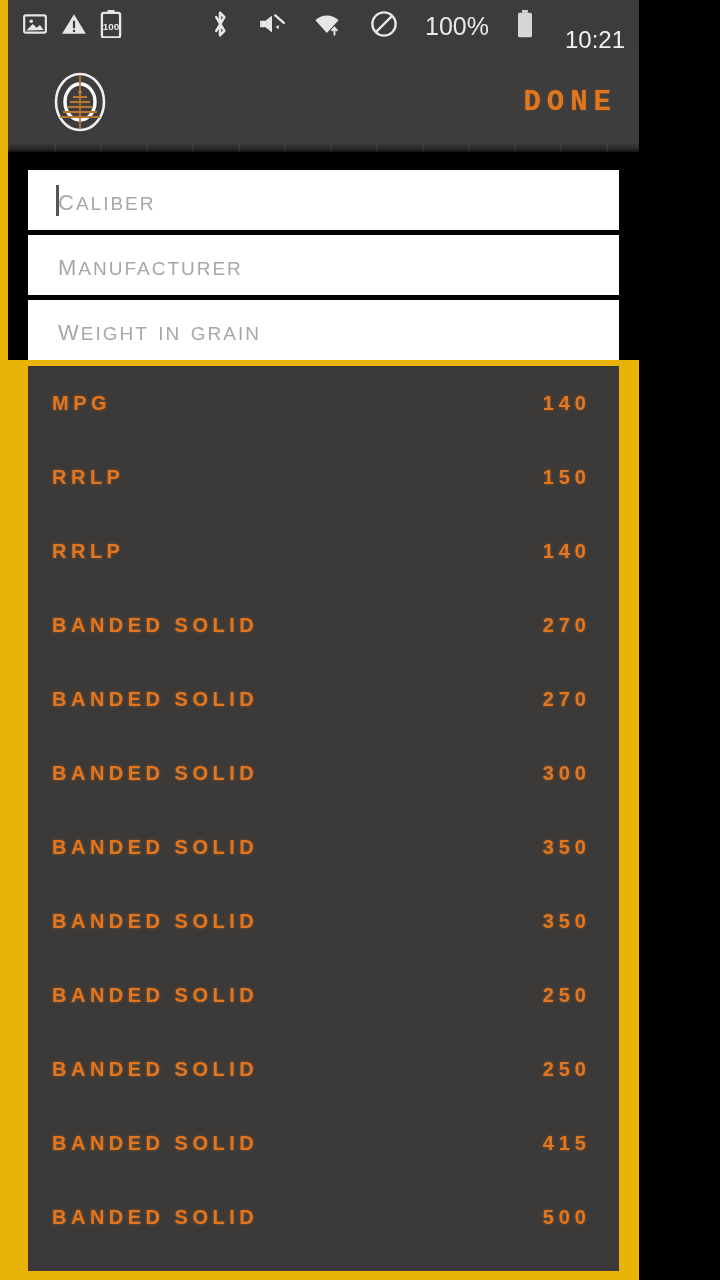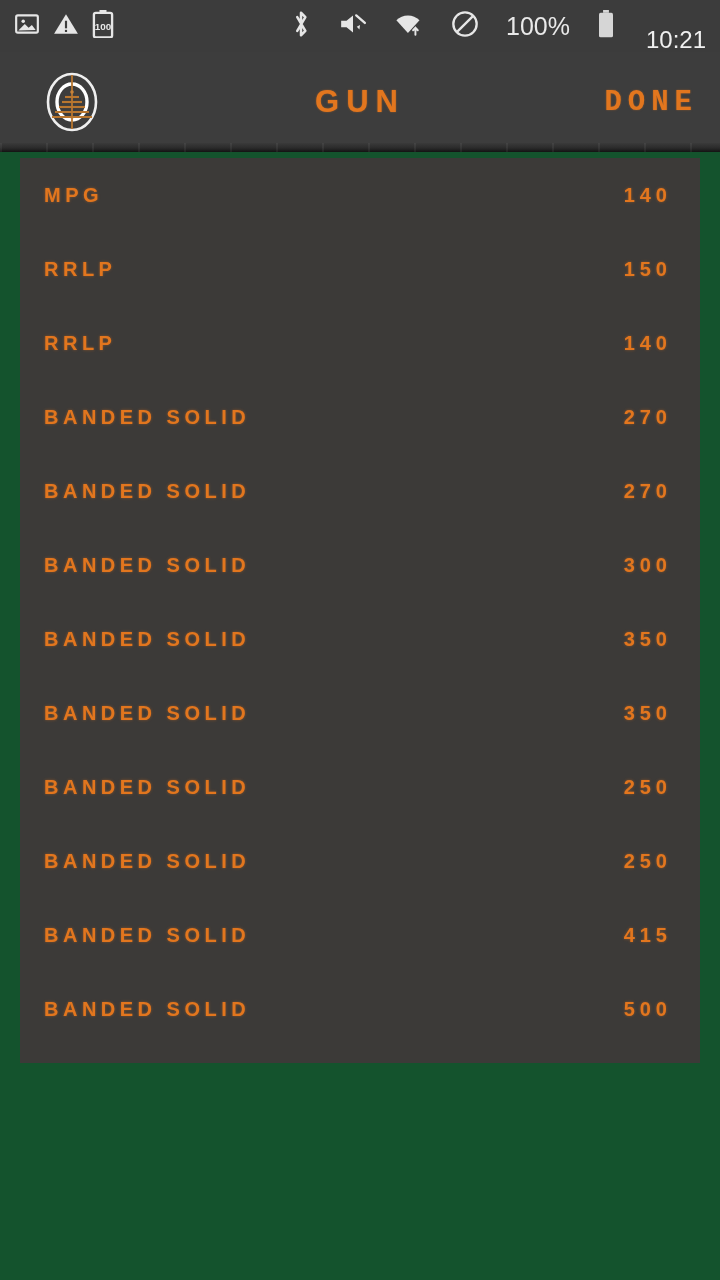--- a/index.html
+++ b/index.html
@@ -4,21 +4,21 @@
 <title>Gun — Ammo Picker</title>
 <style>
   * { margin:0; padding:0; box-sizing:border-box; }
   html, body {
     width:720px; height:1280px;
     background:#000;
     font-family:"Liberation Sans", sans-serif;
     overflow:hidden;
   }
 
-  #app { position:relative; width:720px; height:1280px; background:#14532d; }
+  #app { position:relative; width:639px; height:1280px; background:#eab308;padding-left:8px; }
 
   
   .statusbar{
     height:52px; width:100%;
     background:#3c3c3c;
     display:flex; align-items:center;
     padding:0 14px;
     color:#e6e6e6;
   }
   .sb-left{ display:flex; align-items:center; gap:13px; }
@@ -201,24 +201,35 @@
         <g stroke="#b8762f" stroke-width="2.1">
           <line x1="25" y1="27" x2="39" y2="27"></line>
           <line x1="22" y1="32" x2="42" y2="32"></line>
           <line x1="19" y1="37" x2="45" y2="37"></line>
           <line x1="15" y1="42" x2="49" y2="42"></line>
           <line x1="12" y1="47" x2="52" y2="47"></line>
         </g>
         <circle cx="32" cy="22" r="1.8" fill="#c8833a"></circle>
       </svg>
     </div>
-    <div class="appbar-title">GUN</div>
     <div class="appbar-action">DONE</div>
   </div>
 
+  <div class="form">
+    <div class="field focused">
+      <span class="caret"></span>
+      <span class="ph">Caliber</span>
+    </div>
+    <div class="field">
+      <span class="ph">Manufacturer</span>
+    </div>
+    <div class="field">
+      <span class="ph">Weight in grain</span>
+    </div>
+  </div>
 
   <div class="listwrap">
     <div class="row">
       <span class="name">MPG</span>
       <span class="val">140</span>
     </div>
     <div class="row">
       <span class="name">RRLP</span>
       <span class="val">150</span>
     </div>

